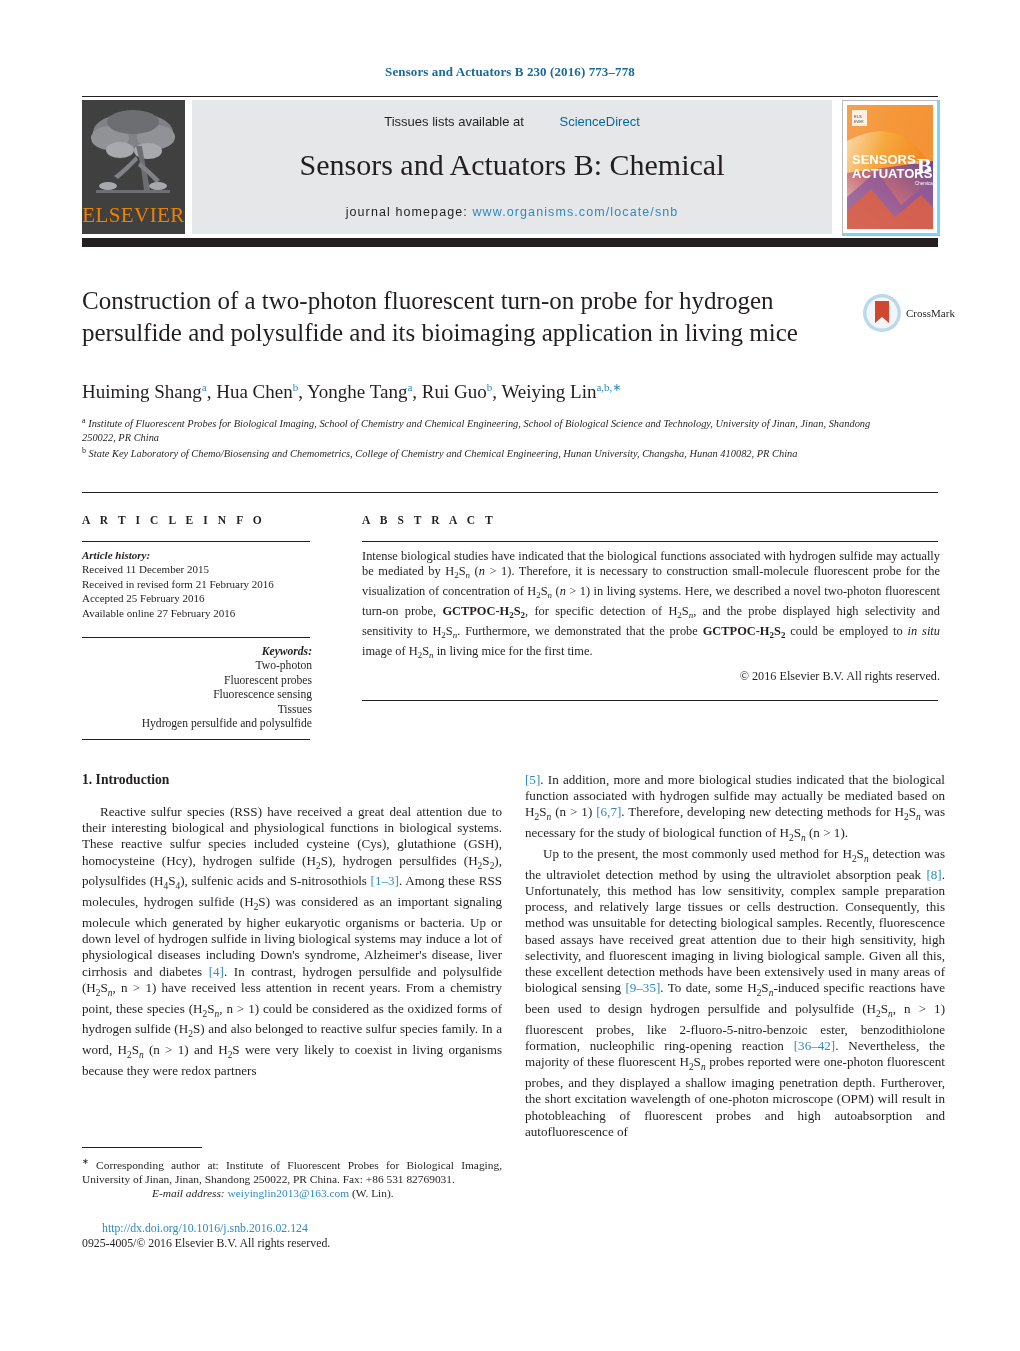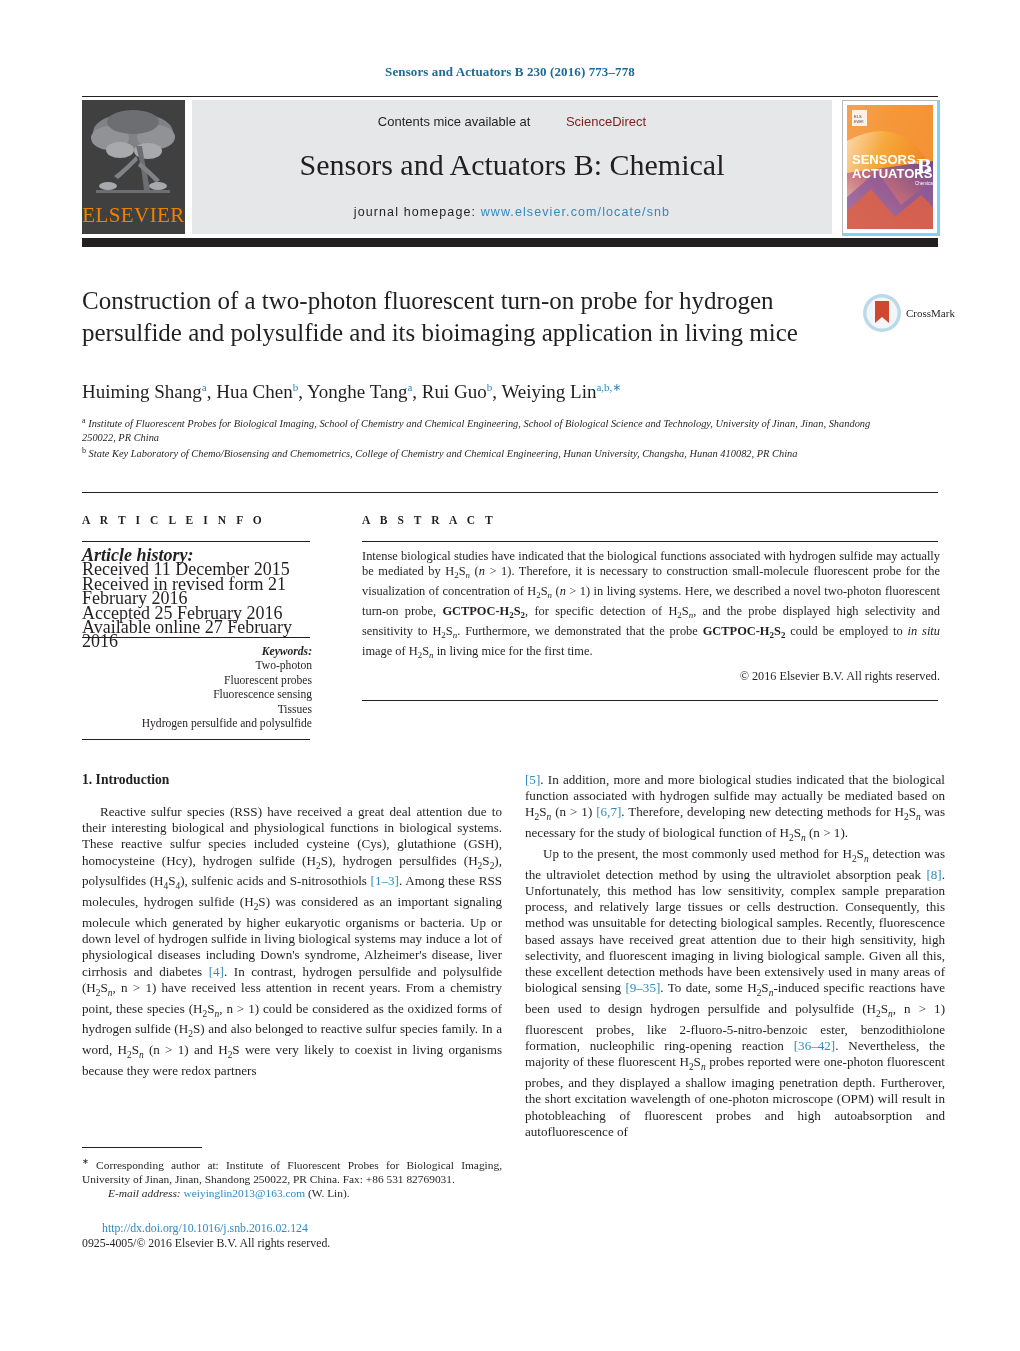--- a/index.html
+++ b/index.html
@@ -44,21 +44,21 @@
     font-size:21px;letter-spacing:.4px;color:#ef8200;font-weight:400;
   }
   .grey-panel{
     position:absolute;left:110px;top:0;width:640px;height:134px;
     background:#e6e7e8;
   }
   .contents-line{
     position:absolute;left:0;top:14px;width:640px;text-align:center;
     font-family:"Liberation Sans",sans-serif;font-size:13px;color:#231f20;
   }
-  .contents-line .sd{color:#7f1d1d;margin-left:32px;}
+  .contents-line .sd{color:#0369a1;margin-left:32px;}
   .journal-title{
     position:absolute;left:0;top:48px;width:640px;text-align:center;
     font-family:"Liberation Serif",serif;font-size:30px;color:#231f20;
   }
   .homepage-line{
     position:absolute;left:0;top:105px;width:640px;text-align:center;
     font-family:"Liberation Sans",sans-serif;font-size:12.5px;letter-spacing:1.1px;color:#231f20;
   }
   .homepage-line .url{color:#2e8bc0;}
 
@@ -114,21 +114,21 @@
 
   .hr-thin{position:absolute;height:1px;background:#231f20;}
   .ai-rule1{left:82px;top:541px;width:228px;}
   .ai-rule2{left:82px;top:637px;width:228px;}
   .ai-rule3{left:82px;top:739px;width:228px;}
   .ab-rule1{left:362px;top:541px;width:576px;}
   .ab-rule2{left:362px;top:700px;width:576px;}
 
   .art-hist{
     position:absolute;left:82px;top:548px;width:230px;
-    font-family:"Liberation Serif",serif;font-size:18px;line-height:14.4px;color:#231f20;
+    font-family:"Liberation Serif",serif;font-size:11px;line-height:14.4px;color:#231f20;
   }
   .art-hist .it{font-style:italic;font-weight:bold;}
   .keywords{
     position:absolute;left:82px;top:645px;width:230px;
     font-family:"Liberation Serif",serif;font-size:11.6px;line-height:14.4px;color:#231f20;text-align:right;
   }
   .keywords .it{font-style:italic;font-weight:bold;}
 
   .abstract{
     position:absolute;left:362px;top:549px;width:578px;
@@ -160,21 +160,21 @@
   .para + .para{margin-top:0;}
   .ref{color:#2e8bc0;}
 
   
   .fn-rule{position:absolute;left:82px;top:1147px;width:120px;height:1px;background:#231f20;}
   .footnote{
     position:absolute;left:82px;top:1155px;width:420px;
     font-family:"Liberation Serif",serif;font-size:11.4px;line-height:14.2px;color:#231f20;
     text-align:justify;
   }
-  .footnote .em{font-style:italic;}
+  .footnote .em{font-style:italic;margin-left:44px;}
   .footnote .lnk{color:#2e8bc0;}
   .doi{
     position:absolute;left:82px;top:1221px;width:430px;
     font-family:"Liberation Serif",serif;font-size:11.8px;line-height:15px;color:#231f20;
   }
   .doi .lnk{color:#2e8bc0;padding-left:20px;}
   sub{font-size:.72em;vertical-align:sub;}
   sup.note{font-size:.72em;vertical-align:super;}
   .it{font-style:italic;}
 </style>
@@ -203,25 +203,25 @@
           <rect x="6" y="84" width="74" height="3" fill="#6d6e71"></rect>
           <ellipse cx="18" cy="80" rx="9" ry="4" fill="#a7a9ac"></ellipse>
           <ellipse cx="68" cy="80" rx="9" ry="4" fill="#a7a9ac"></ellipse>
         </g>
       </svg>
       <div class="elsevier-word">ELSEVIER</div>
     </div>
 
     <div class="grey-panel">
       <div class="contents-line">
-        <span>Contents mice available at </span><span class="sd">ScienceDirect</span>
+        <span>Tissues lists available at </span><span class="sd">ScienceDirect</span>
       </div>
       <div class="journal-title">Sensors and Actuators B: Chemical</div>
       <div class="homepage-line">
-        <span>journal homepage: </span><span class="url">www.elsevier.com/locate/snb</span>
+        <span>journal homepage: </span><span class="url">www.organisms.com/locate/snb</span>
       </div>
     </div>
 
     <div class="cover-thumb">
       <svg width="94" height="132" viewBox="0 0 94 132">
         <defs>
           <linearGradient id="og" x1="0" y1="0" x2="1" y2="0.6">
             <stop offset="0" stop-color="#fde7cc"></stop>
             <stop offset="0.45" stop-color="#f6a83c"></stop>
             <stop offset="1" stop-color="#f07c1a"></stop>

